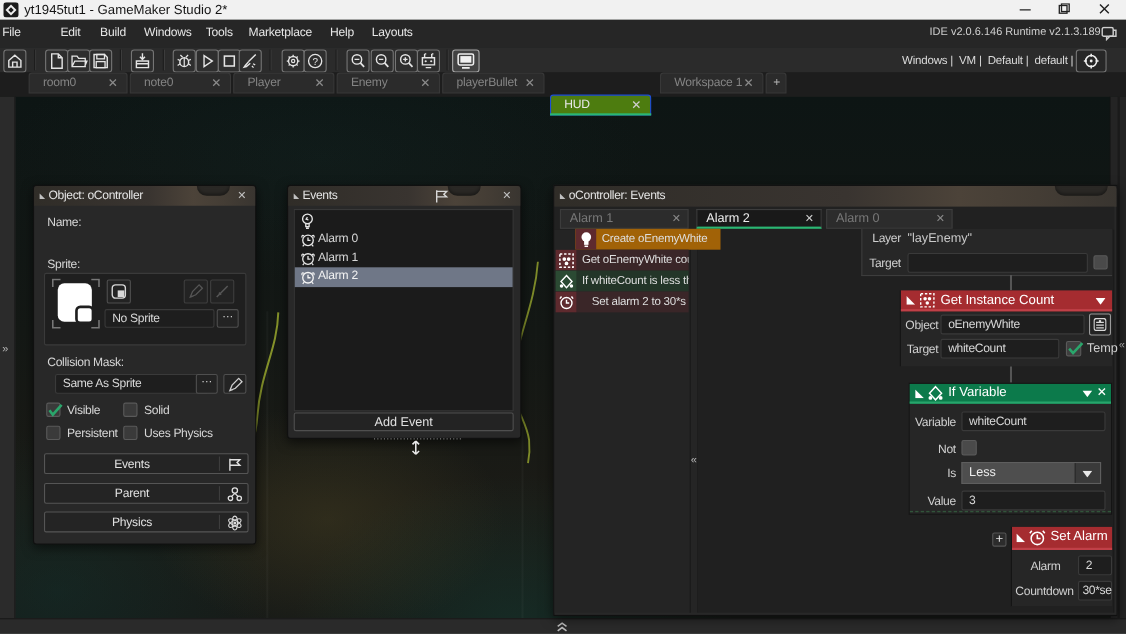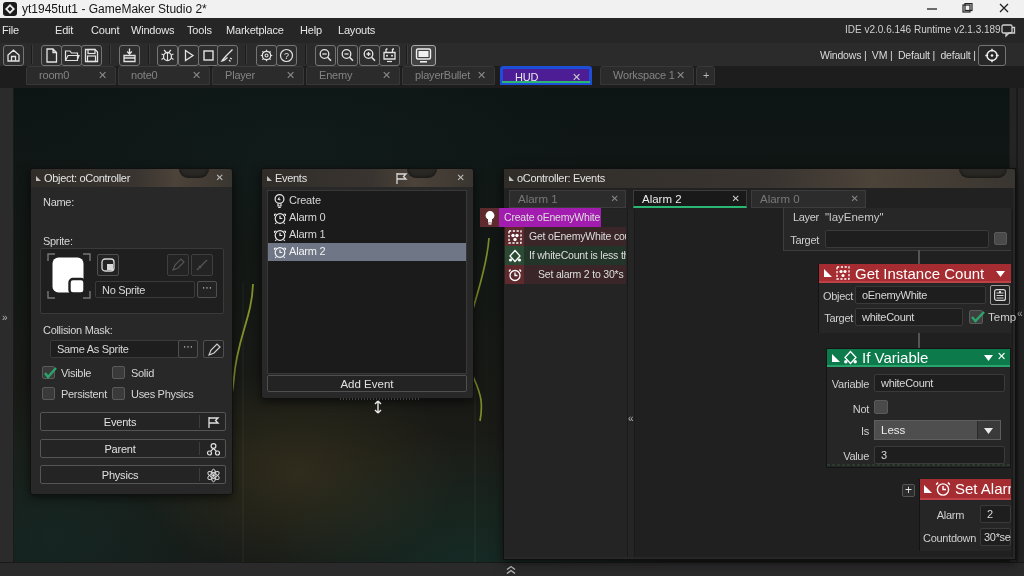--- a/index.html
+++ b/index.html
@@ -16,21 +16,21 @@
   #toolbar{left:0;top:43px;width:1024px;height:23px;background:#2b2b2b;border-bottom:1px solid #171717;}
   .tbtn{position:absolute;top:2px;width:19px;height:19px;border:1px solid #757575;border-radius:3px;background:#2e2e2e;}
   .tsep{position:absolute;top:2px;width:1px;height:19px;background:#1c1c1c;border-right:1px solid #3c3c3c;}
   #tbright{position:absolute;left:820px;top:6px;font-size:10.5px;color:#dadada;letter-spacing:-0.2px;}
   
   #tabbar{left:0;top:66px;width:1024px;height:22px;background:#1d1d1d;}
   .wtab{position:absolute;top:0;height:19px;background:#2b2b2b;border:1px solid #383838;
         border-radius:3px 3px 0 0;font-size:11px;letter-spacing:-0.2px;color:#848484;box-sizing:border-box;}
   .wtab .tx{position:absolute;left:12px;top:2px;}
   .wtab .cl{position:absolute;right:8px;top:2px;font-size:11px;color:#8b8b8b;}
-  .wtab.active{background:#4c1d95;border:3px solid #1d4ed8;color:#e8e8e8;}
+  .wtab.active{background:#4d7c0f;border:1px solid #1d4ed8;color:#e8e8e8;margin-top:20px;}
   .wtab.active:after{content:"";position:absolute;left:-1px;right:-1px;bottom:-1px;height:2px;background:#2bb673;}
   #leftrail{left:0;top:88px;width:13px;height:474px;background:#2b2b2b;border-right:1px solid #1a1a1a;}
   #rightrail{left:1009px;top:88px;width:15px;height:474px;background:#242424;border-left:1px solid #1a1a1a;}
   #bottombar{left:0;top:562px;width:1024px;height:14px;background:#2a2a2a;border-top:1px solid #191919;}
   .chev{color:#b5b5b5;font-size:10px;}
   
   .panel{position:absolute;background:#282828;border:1px solid #101010;border-radius:3px;
          box-shadow:0 3px 10px rgba(0,0,0,0.55);}
   .phead{position:absolute;left:0;top:0;right:0;height:18px;border-radius:3px 3px 0 0;
          background:linear-gradient(90deg,#302d28,#393430 52%,#4c4339 72%,#443d35 86%,#393530 100%);}
@@ -41,21 +41,21 @@
   .lbl{position:absolute;font-size:11px;letter-spacing:-0.3px;color:#d6d6d6;}
   .inp{position:absolute;background:#1e1e1e;border:1px solid #3a3a3a;border-radius:2px;
        font-size:11px;letter-spacing:-0.3px;color:#d8d8d8;box-sizing:border-box;padding:2px 0 0 6px;}
   .gbtn{position:absolute;background:#232323;border:1px solid #4f4f4f;border-radius:2px;box-sizing:border-box;}
   .cb{position:absolute;width:13px;height:13px;background:#3a3a3a;border:1px solid #5a5a5a;border-radius:2px;box-sizing:border-box;}
   .bigbtn{position:absolute;left:9px;width:186px;height:19px;background:#242424;border:1px solid #555555;padding-right:26px;
           border-radius:2px;font-size:11px;letter-spacing:-0.2px;color:#e0e0e0;text-align:center;padding-top:3px;box-sizing:border-box;}
   .bigbtn:before{content:"";position:absolute;right:25px;top:2px;bottom:2px;width:1px;background:#3d3d3d;}
   
   .evrow{position:absolute;left:0;width:100%;height:16px;font-size:11px;letter-spacing:-0.2px;color:#d6d6d6;}
-  .bt{position:absolute;font-size:15px;color:#ffffff;white-space:nowrap;}
+  .bt{position:absolute;font-size:12px;color:#ffffff;white-space:nowrap;}
   .flbl{position:absolute;font-size:11px;letter-spacing:-0.3px;color:#cfcfcf;text-align:right;}
   .crow{white-space:nowrap;overflow:hidden;}
   .crow span{white-space:nowrap;font-size:10.5px !important;letter-spacing:-0.2px;}
   svg{display:block}
 </style>
 </head>
 <body>
 <div id="root">
 
   <div class="abs" id="wsbg" style="left:13px;top:88px;width:1004px;height:474px;
@@ -83,21 +83,21 @@
       <line x1="2" y1="6" x2="12" y2="6" stroke="#222" stroke-width="1.3"></line>
       <rect x="38" y="2" width="7" height="7" fill="none" stroke="#222" stroke-width="1.2"></rect>
       <rect x="40" y="0.5" width="7" height="7" fill="none" stroke="#222" stroke-width="1.2"></rect>
       <path d="M75 1 L83 9 M83 1 L75 9" stroke="#222" stroke-width="1.3"></path>
     </svg>
   </div>
 
   <div class="abs" id="menubar">
     <span class="menuitem" style="left:2px">File</span>
     <span class="menuitem" style="left:55px">Edit</span>
-    <span class="menuitem" style="left:91px">Count</span>
+    <span class="menuitem" style="left:91px">Build</span>
     <span class="menuitem" style="left:131px">Windows</span>
     <span class="menuitem" style="left:187px">Tools</span>
     <span class="menuitem" style="left:226px">Marketplace</span>
     <span class="menuitem" style="left:300px">Help</span>
     <span class="menuitem" style="left:338px">Layouts</span>
     <span id="idever">IDE v2.0.6.146 Runtime v2.1.3.189</span>
     <svg class="abs" style="left:1001px;top:6px" width="15" height="14" viewBox="0 0 15 14">
       <rect x="1" y="1" width="10" height="8" rx="1.5" fill="none" stroke="#cfcfcf" stroke-width="1.3"></rect>
       <path d="M5 9 L5 12 L8 9 H13.5 V3.5 H11" fill="none" stroke="#cfcfcf" stroke-width="1.3"></path>
     </svg>
@@ -350,23 +350,20 @@
     <div class="phead">
         <div class="notch" style="left:145px"></div>
       <div class="tri"></div>
         <div class="ptitle">Events</div>
       <svg class="abs" style="left:133px;top:3px" width="13" height="13" viewBox="0 0 13 13">
         <path d="M2 1 V12 M2 2 H11 L8.5 4.5 L11 7 H2" fill="none" stroke="#d8d8d8" stroke-width="1.3"></path>
       </svg>
       <span class="cl" style="right:8px">✕</span>
       </div>
     <div class="abs" style="left:5px;top:21px;width:200px;height:184px;background:#1b1b1b;border:1px solid #383838;box-sizing:border-box">
-      <div class="evrow" style="top:1px;height:17px">
-          <span class="abs" style="left:21px;top:2px">Create</span>
-        </div>
       <div class="evrow" style="top:18px;height:17px">
           <span class="abs" style="left:21px;top:2px">Alarm 0</span>
         </div>
       <div class="evrow" style="top:35px;height:17px">
           <span class="abs" style="left:21px;top:2px">Alarm 1</span>
         </div>
       <div class="evrow" style="top:52px;background:#6f7787;height:18px">
           <span class="abs" style="left:21px;top:2px;color:#f2f2f2">Alarm 2</span>
         </div>
       <svg class="abs" style="left:4px;top:2px" width="15" height="16" viewBox="0 0 15 16">
@@ -432,21 +429,21 @@
       </div>
 
     <div class="abs" style="left:0;top:40px;width:123px;height:348px;background:#242424"></div>
     <div class="abs" style="left:123px;top:40px;width:8px;height:348px;background:#252525;border-left:1px solid #1a1a1a;border-right:1px solid #1a1a1a;box-sizing:border-box">
       <span class="chev abs" style="left:0px;top:204px">«</span>
       </div>
     <div class="abs" style="left:131px;top:40px;width:377px;height:348px;background:#202020" id="canvas"></div>
     <div class="abs" style="left:508px;top:40px;width:1px;height:348px;background:#191919"></div>
   </div>
 
-  <div class="abs crow" style="left:480px;top:208px;width:121px;height:19px;background:#a21caf">
+  <div class="abs crow" style="left:523px;top:208px;width:132px;height:19px;background:#a16207">
     <div class="abs" style="left:0;top:0;width:19px;height:19px;background:#5e2a2e"></div>
     <svg class="abs" style="left:3px;top:2px" width="14" height="15" viewBox="0 0 14 15">
       <circle cx="7" cy="5.5" r="4.4" fill="#fff"></circle>
         <rect x="5" y="9" width="4" height="3.6" fill="#fff"></rect>
         <rect x="5.4" y="13.2" width="3.2" height="1.4" fill="#fff"></rect>
       </svg>
     <span class="abs" style="left:24px;top:3px;font-size:11.5px;color:#dedede">Create oEnemyWhite</span>
   </div>
   <div class="abs crow" style="left:505px;top:227px;width:121px;height:19px;background:#3a2628">
     <div class="abs" style="left:0;top:0;width:19px;height:19px;background:#5e2a2e"></div>

